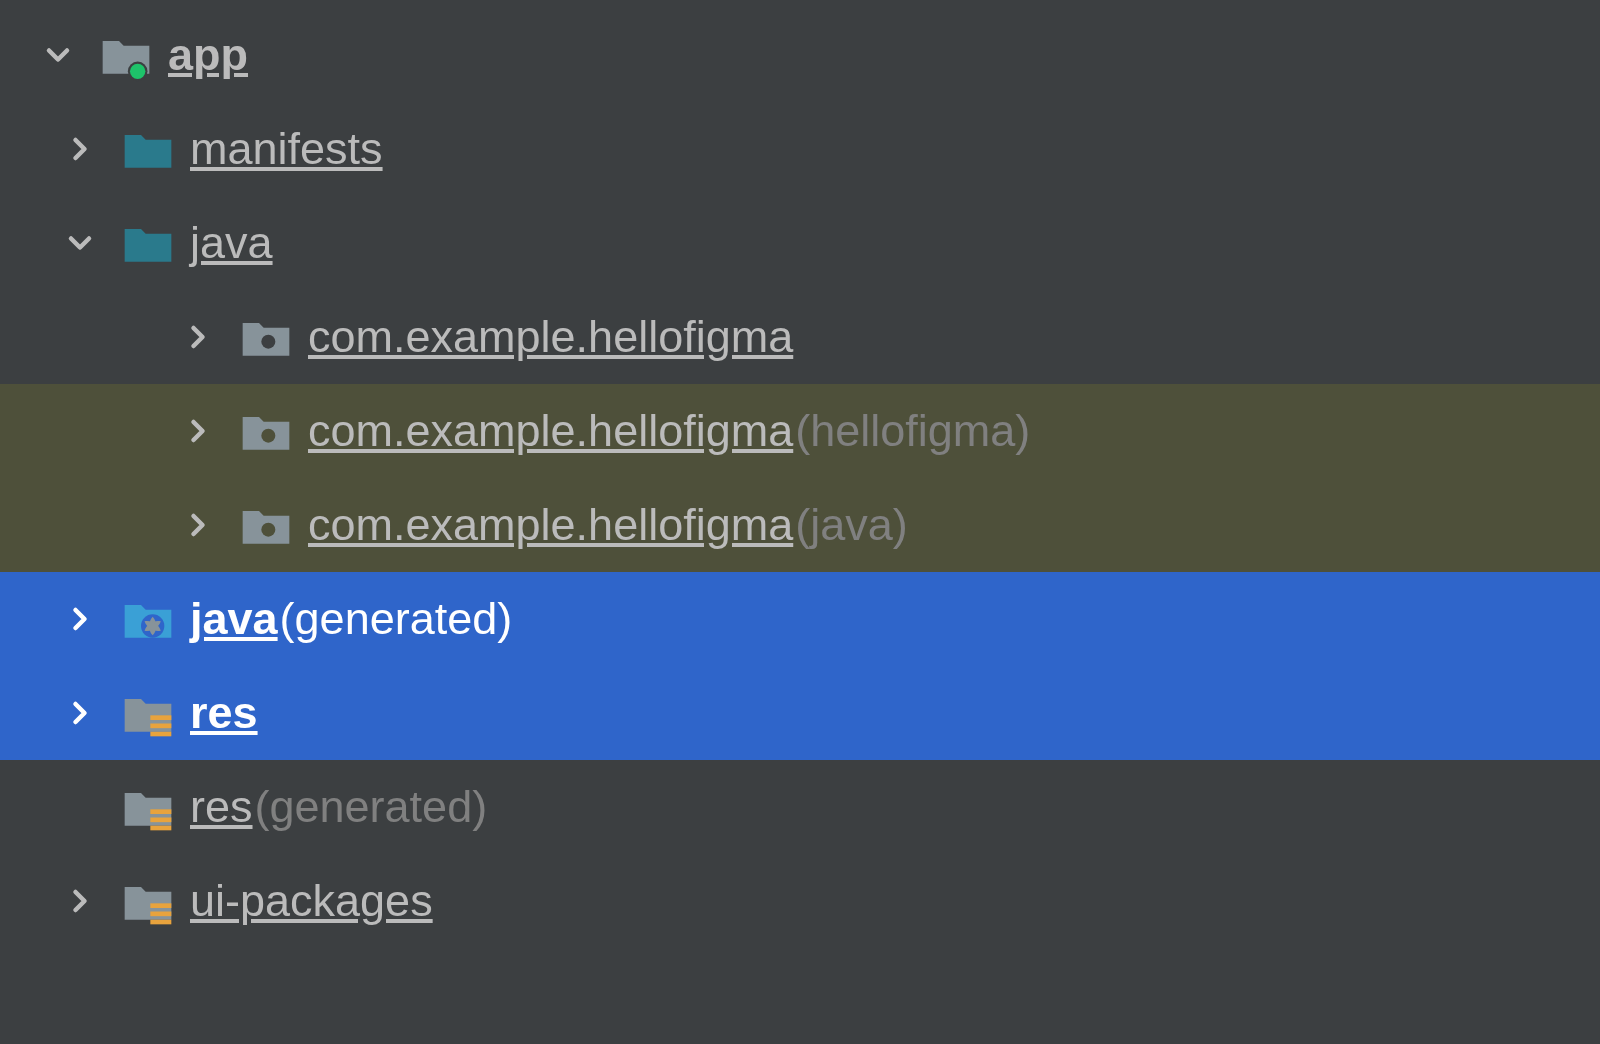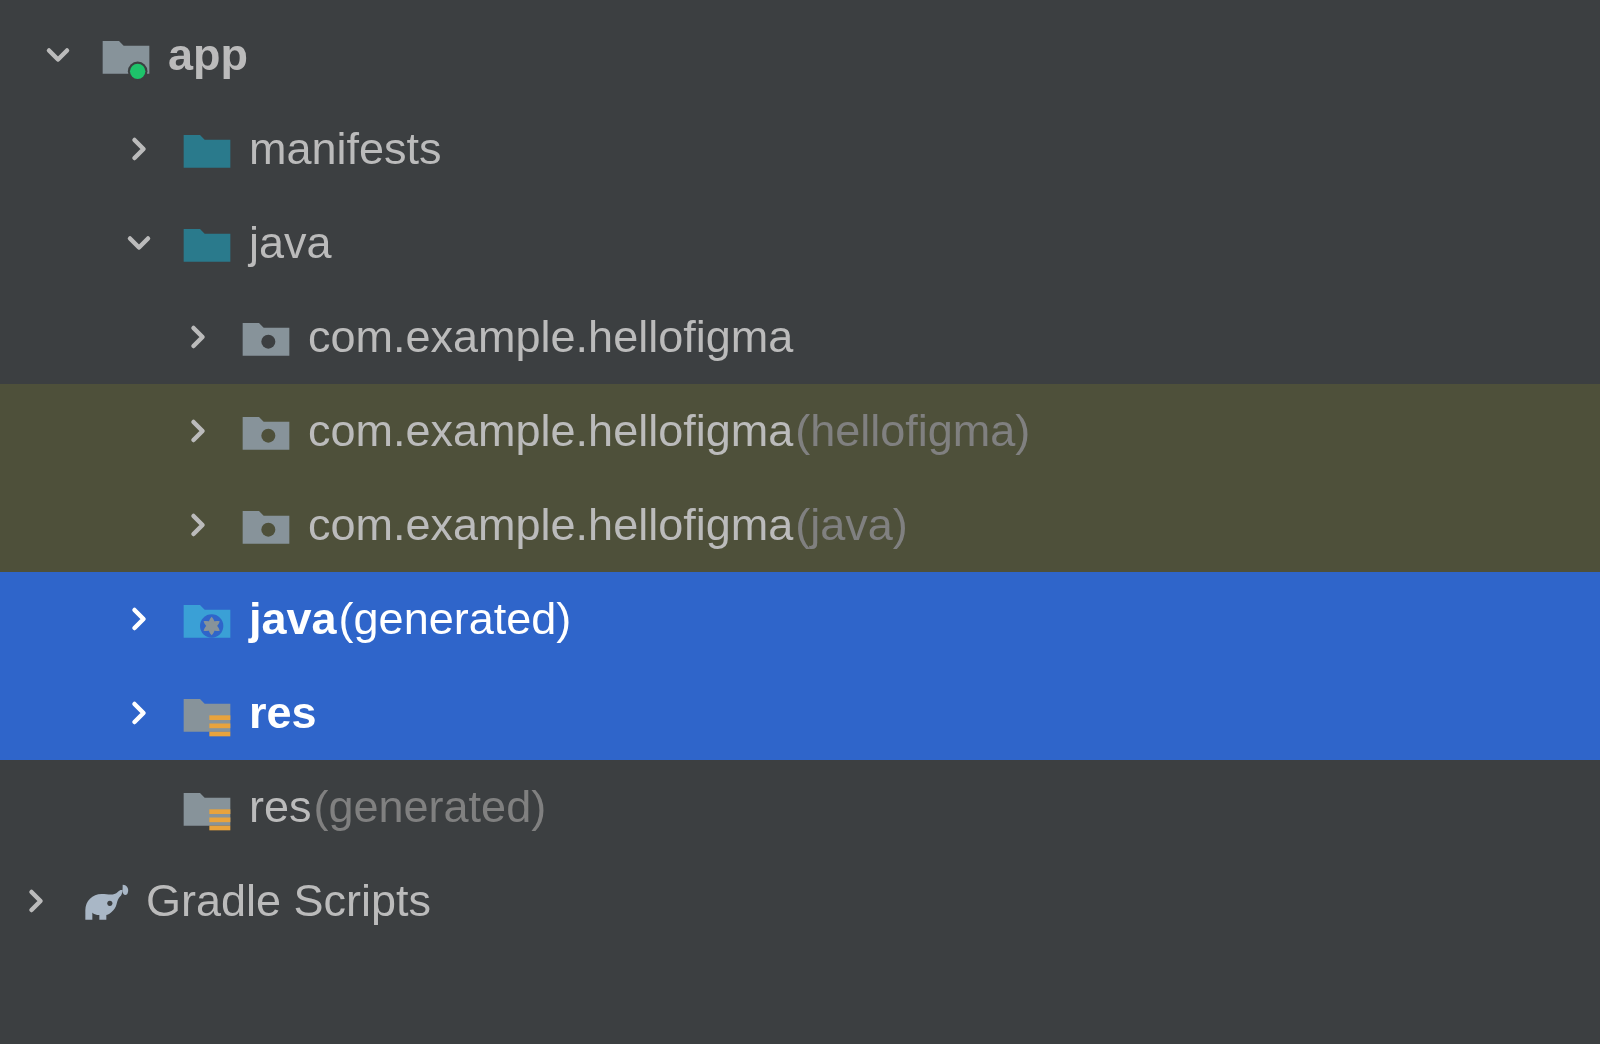--- a/index.html
+++ b/index.html
@@ -59,33 +59,34 @@
     height: 60px;
     margin-right: 12px;
     flex-shrink: 0;
   }
   .icon svg {
     width: 56px;
     height: 56px;
   }
   .label {
     color: #bbbbbb;
+    text-decoration: underline;
   }
   .row.selected .label {
     color: #ffffff;
   }
   .label.bold {
     font-weight: 700;
   }
   .suffix {
     color: #808080;
     margin-left: 2px;
   }
   .d0 { padding-left: 28px; }
-  .d1 { padding-left: 109px; }
+  .d1 { padding-left: 50px; }
   .d2 { padding-left: 168px; }
   .d0 .arrow, .d0 .arrow-spacer { margin-left: 0; }
   .gradle-row { padding-left: 6px; }
 </style>
 </head>
 <body>
 
 <div class="tree">
 
   <div class="row d0">
@@ -224,29 +225,31 @@
         <path d="M2 6 L2 20 L22 20 L22 8 L11 8 L9 6 Z" fill="#87939a"></path>
         <rect x="13" y="13" width="9" height="2" fill="#e8a33d"></rect>
         <rect x="13" y="16.5" width="9" height="2" fill="#e8a33d"></rect>
         <rect x="13" y="20" width="9" height="2" fill="#e8a33d"></rect>
       </svg>
     </span>
     <span class="label">res</span>
     <span class="suffix"> (generated)</span>
   </div>
 
-
-  <div class="row gradle-row">
-    <span class="arrow">
-      <svg viewBox="0 0 24 24" fill="none" stroke="#bbbbbb" stroke-width="3" stroke-linecap="round" stroke-linejoin="round">
-          <polyline points="9 6 15 12 9 18"></polyline>
-        </svg>
-    </span>
-    <span class="icon">
-      <svg viewBox="0 0 24 24">
-        <path d="M20 5 C22 5 23 7 22 9 C21 10 20 9 20 8 C20 7 19 7 18 8 C16 10 14 9 11 9 C7 9 4 12 4 16 L4 20 L7 20 L7 17 C7 17 8 18 10 18 L10 20 L13 20 L13 18 C14 18 15 17 16 16 C18 14 17 12 19 10 C20 9 20 7 20 5 Z" fill="#a9b7c6"></path>
-        <circle cx="14.5" cy="13" r="1.1" fill="#3c3f41"></circle>
-      </svg>
-    </span>
-    <span class="label">Gradle Scripts</span>
-  </div>
+  <div class="row d1">
+    <span class="arrow">
+      <svg viewBox="0 0 24 24" fill="none" stroke="#bbbbbb" stroke-width="3" stroke-linecap="round" stroke-linejoin="round">
+          <polyline points="9 6 15 12 9 18"></polyline>
+        </svg>
+    </span>
+    <span class="icon">
+      <svg viewBox="0 0 24 24">
+        <path d="M2 6 L2 20 L22 20 L22 8 L11 8 L9 6 Z" fill="#87939a"></path>
+        <rect x="13" y="13" width="9" height="2" fill="#e8a33d"></rect>
+        <rect x="13" y="16.5" width="9" height="2" fill="#e8a33d"></rect>
+        <rect x="13" y="20" width="9" height="2" fill="#e8a33d"></rect>
+      </svg>
+    </span>
+    <span class="label">ui-packages</span>
+  </div>
+
 
 </div>
 
 </body></html>

